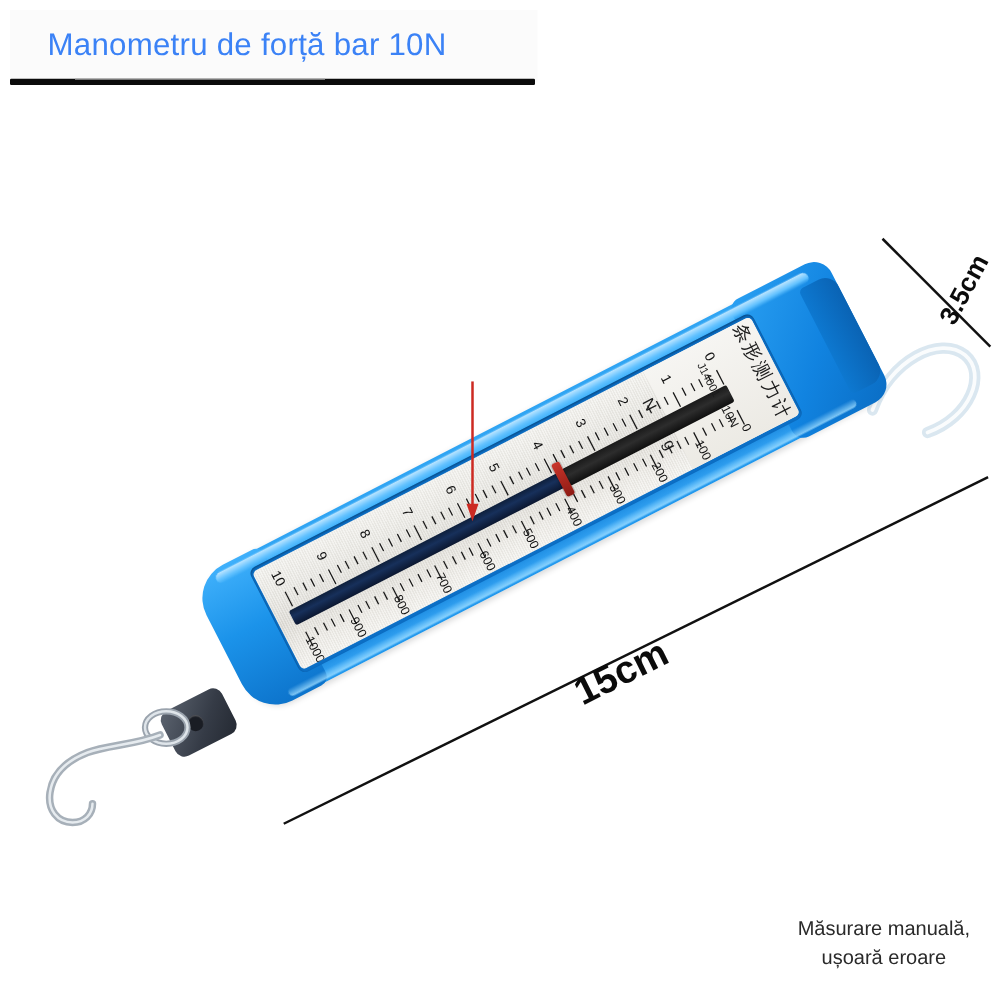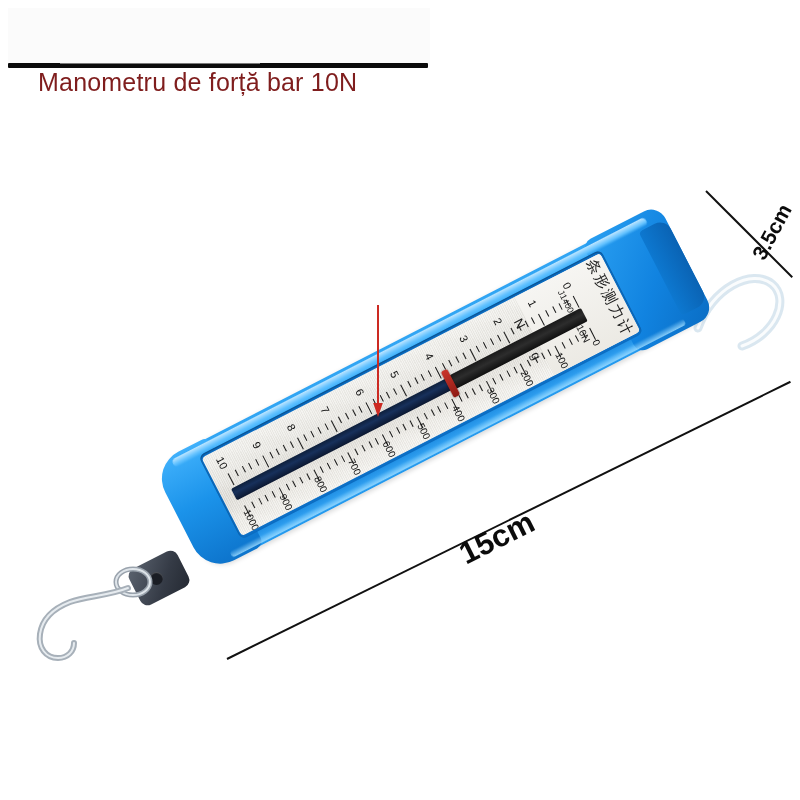--- a/index.html
+++ b/index.html
@@ -9,21 +9,21 @@
     font-family:"Liberation Sans", sans-serif;
     overflow:hidden;
     position:relative;
   }
   #stage{position:absolute;left:0;top:0;width:800px;height:800px;overflow:hidden;background:#fff;}
 
   
   .title-wrap{position:absolute;left:8px;top:8px;width:422px;height:58px;background:#fbfbfb;}
   .title-text{
     position:absolute;left:30px;top:14px;
-    font-size:25px;color:#7f1d1d;letter-spacing:.2px;white-space:nowrap;margin-top:46px;
+    font-size:25px;color:#3b82f6;letter-spacing:.2px;white-space:nowrap;
   }
   .title-rule{position:absolute;left:8px;top:63px;width:420px;height:5px;background:#0b0b0b;border-radius:1px;}
   .title-rule-hi{position:absolute;left:60px;top:63px;width:200px;height:1px;background:#8d8d8d;opacity:.85;}
 
   
   #device{
     position:absolute;
     left:152px;top:330px;
     width:560px;height:120px;
     transform-origin:50% 50%;
@@ -379,14 +379,18 @@
       <path d="M116 40 C 96 48, 74 48, 58 54 C 40 61, 30 72, 28 86 C 26 100, 34 110, 46 110 C 56 110, 62 103, 62 95" fill="none" stroke="#a7b0b9" stroke-width="6" stroke-linecap="round"></path>
       <path d="M116 40 C 96 48, 74 48, 58 54 C 40 61, 30 72, 28 86 C 26 100, 34 110, 46 110 C 56 110, 62 103, 62 95" fill="none" stroke="#e6ebef" stroke-width="2" stroke-linecap="round"></path>
     </svg>
   </div>
 
   <svg id="anno-arrow" viewBox="0 0 12 112">
     <line x1="6" y1="0" x2="6" y2="100" stroke="#cc2a22" stroke-width="2"></line>
     <polygon points="6,112 1.2,98 10.8,98" fill="#cc2a22"></polygon>
   </svg>
 
+  <div id="bottom-note">
+    <div>Măsurare manuală,</div>
+    <div>ușoară eroare</div>
+  </div>
 
 </div>
 
 </body></html>

